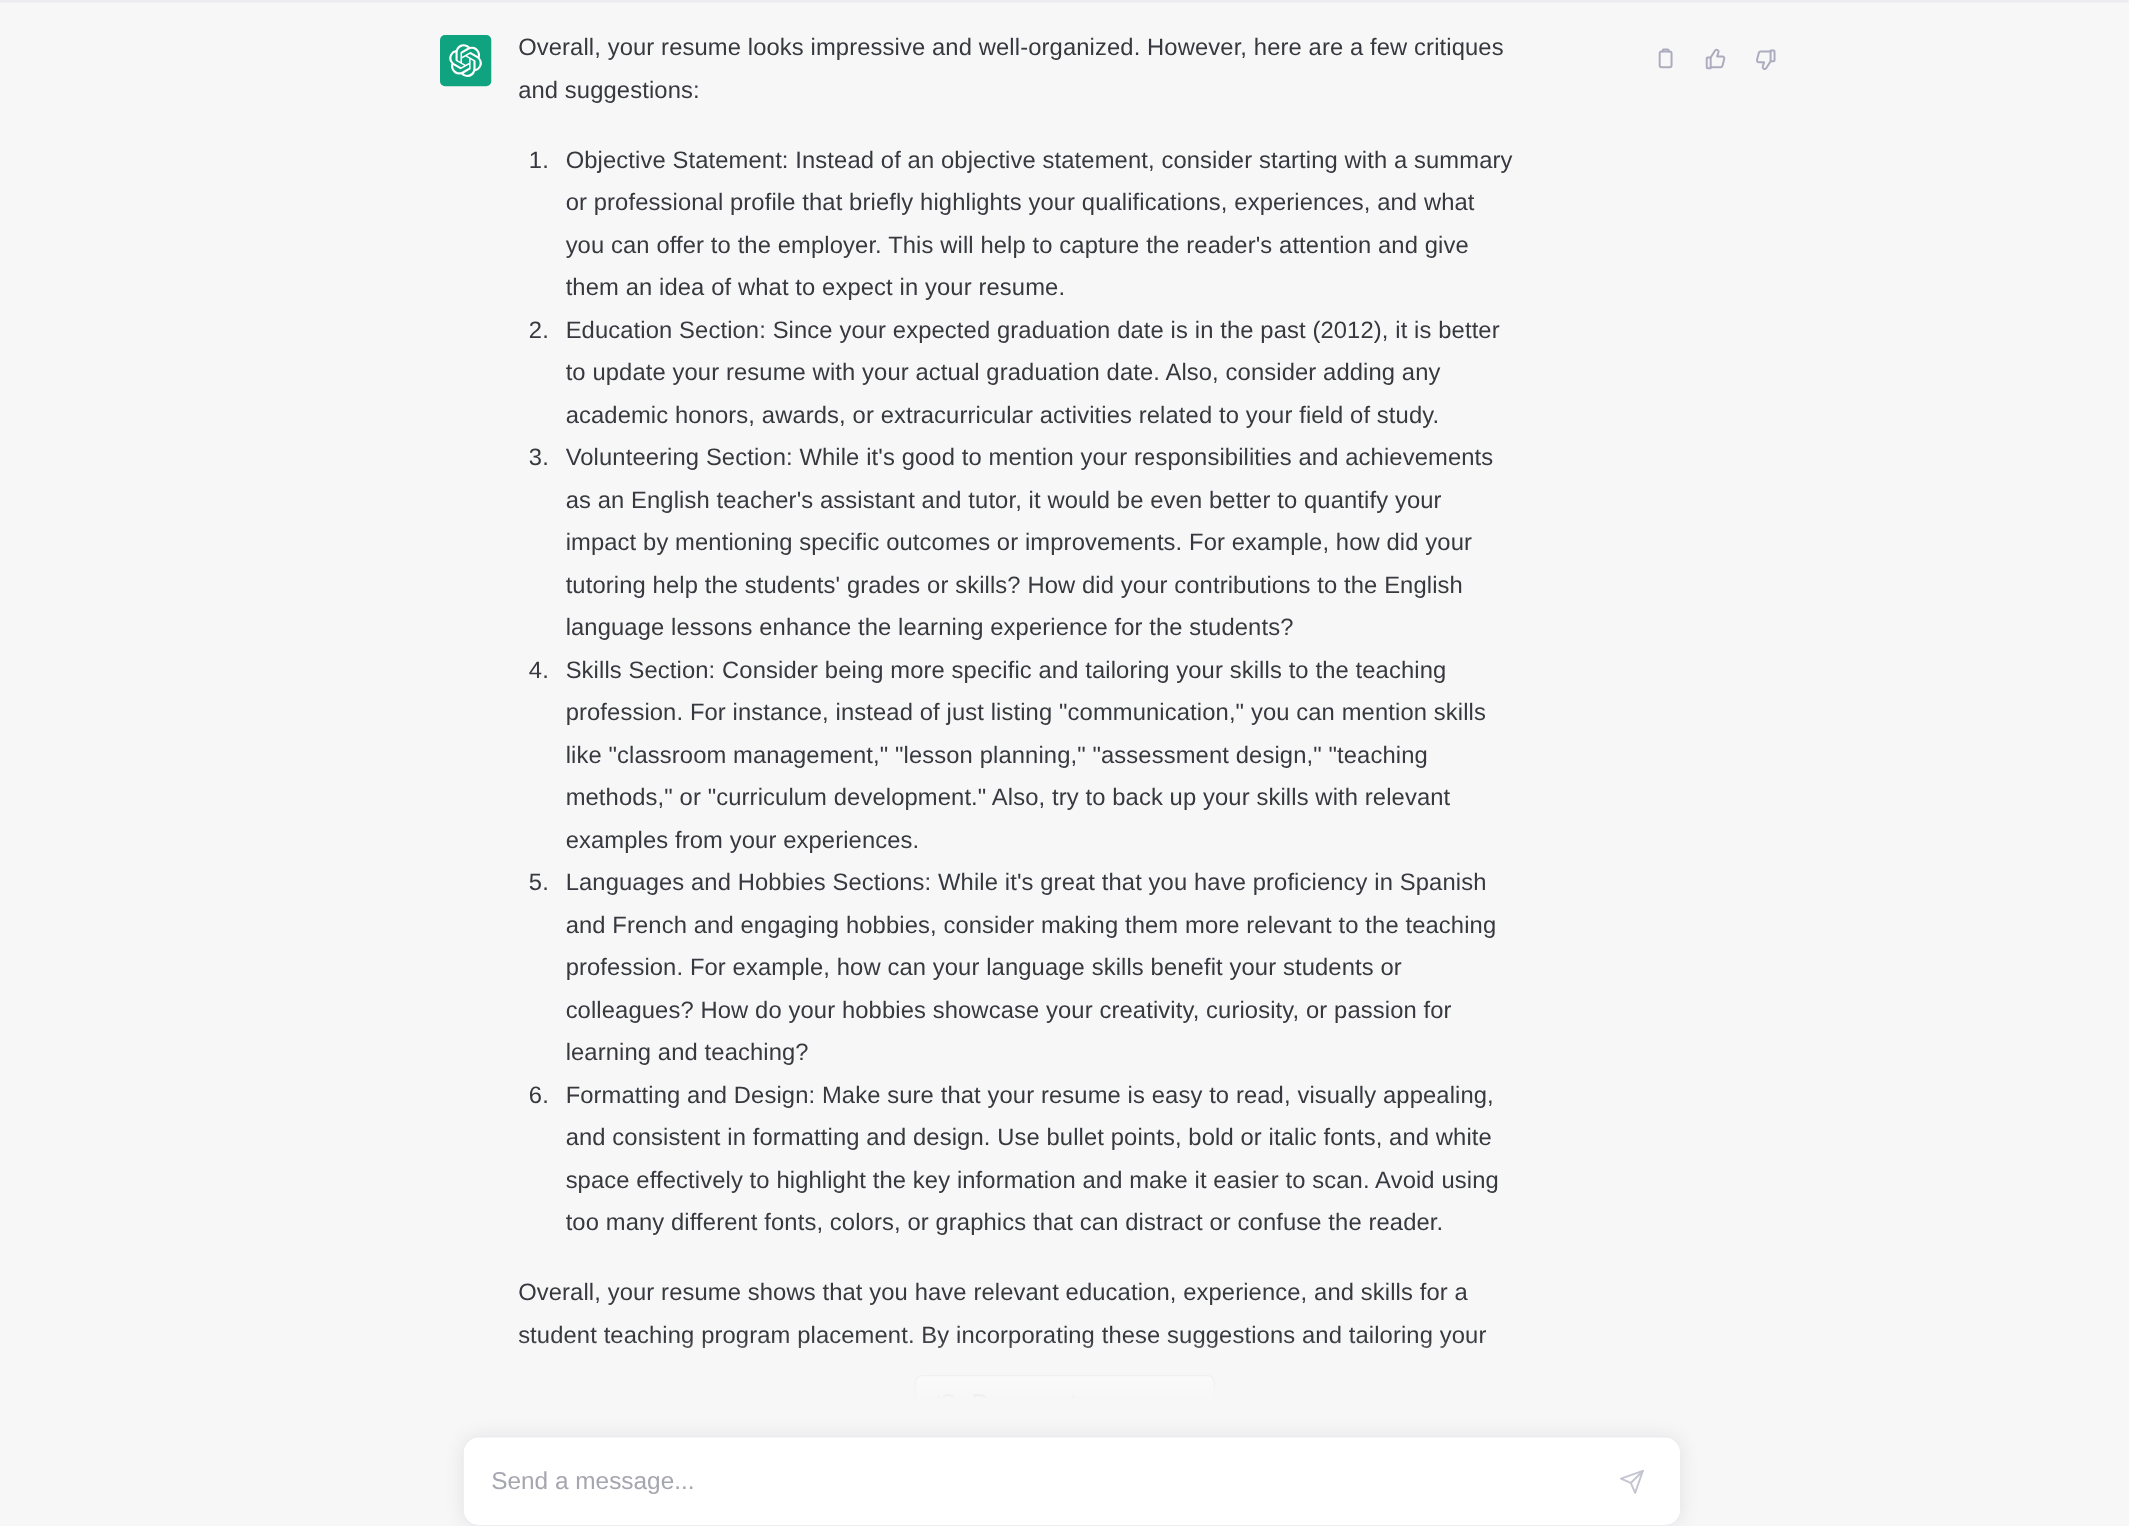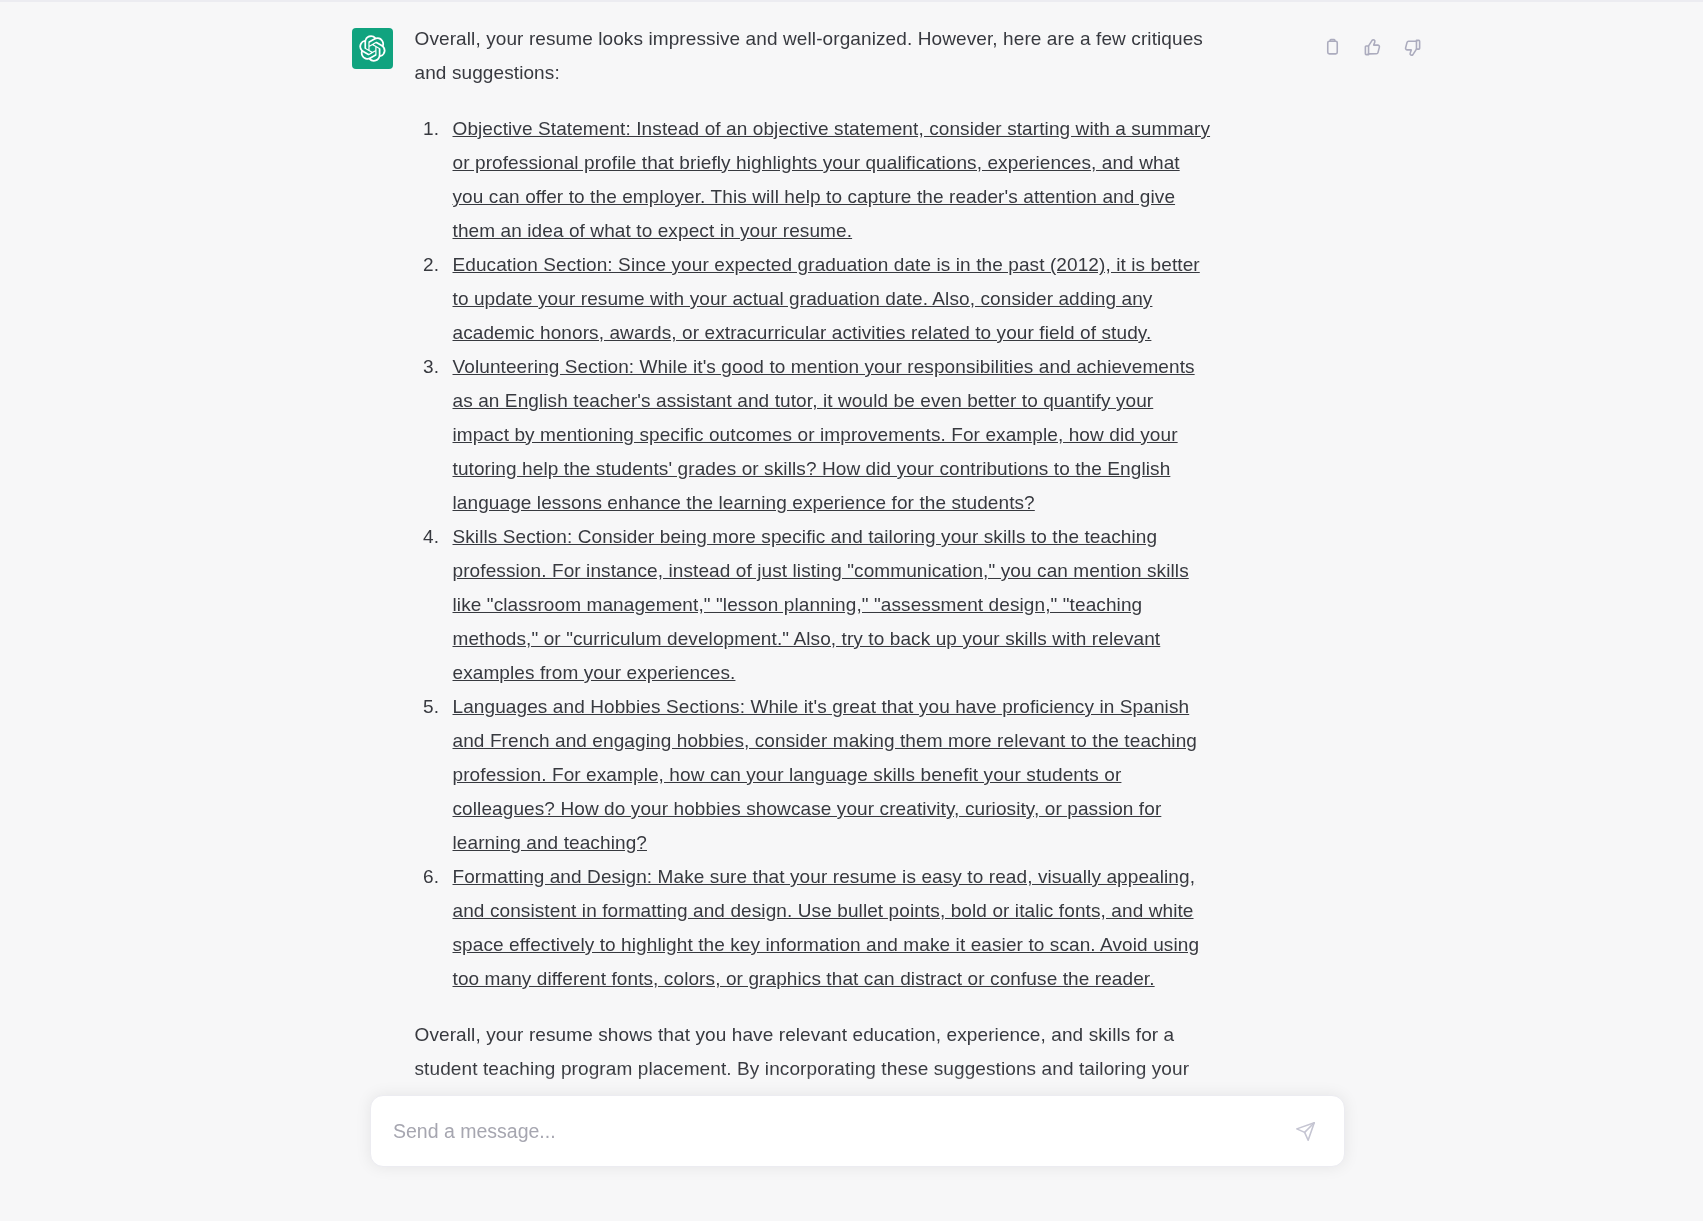--- a/index.html
+++ b/index.html
@@ -68,21 +68,20 @@
   .paragraph.intro { margin-bottom: 22px; }
 
   ol.critique-list {
     list-style: decimal;
     padding-left: 30px;
     margin: 0 0 22px 0;
   }
   ol.critique-list > li {
     margin-bottom: 0px;
     padding-left: 8px;
-    text-decoration: underline;
   }
   ol.critique-list > li::marker {
     color: #37393f;
   }
 
   
   .action-icons {
     position: absolute;
     top: 14px;
     right: -72px;
@@ -124,21 +123,21 @@
   .regenerate-button svg { display: block; color: #6e6e80; }
 
   
   .composer-wrap {
     position: absolute;
     left: 12px; right: 0;
     bottom: 0;
     height: 150px;
     display: flex;
     justify-content: center;
-    align-items: flex-start;
+    align-items: flex-end;
     padding-top: 24px;
     background: linear-gradient(to bottom, rgba(247,247,248,0) 0%, #f7f7f8 32%);
     z-index: 10;
   }
 
   .composer {
     width: 975px;
     min-height: 72px;
     background: #ffffff;
     border: 1px solid #ececf1;

